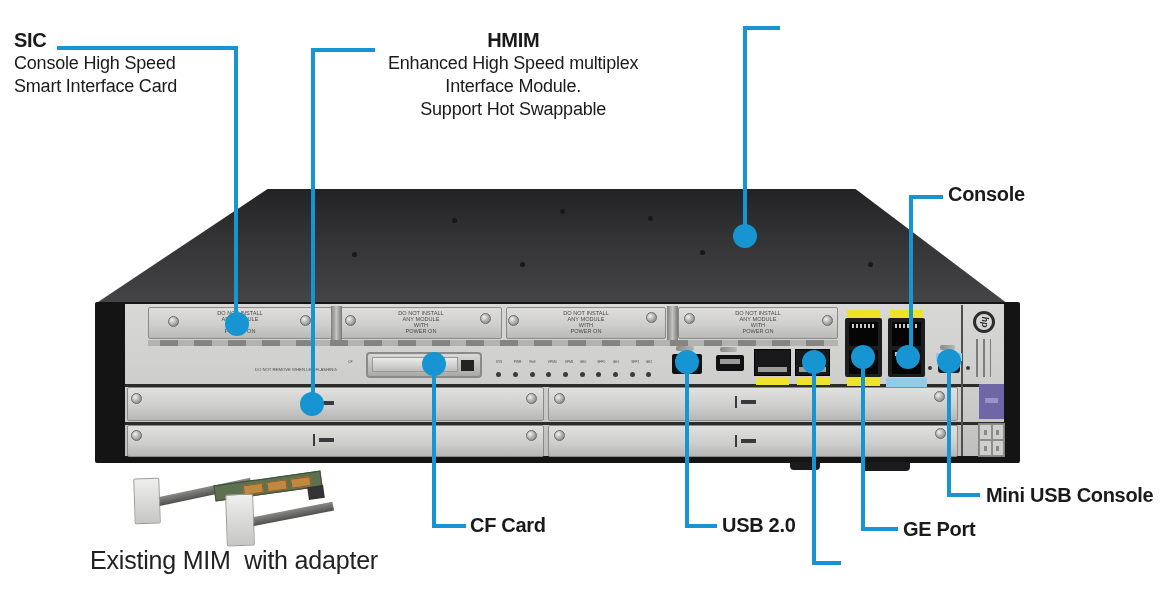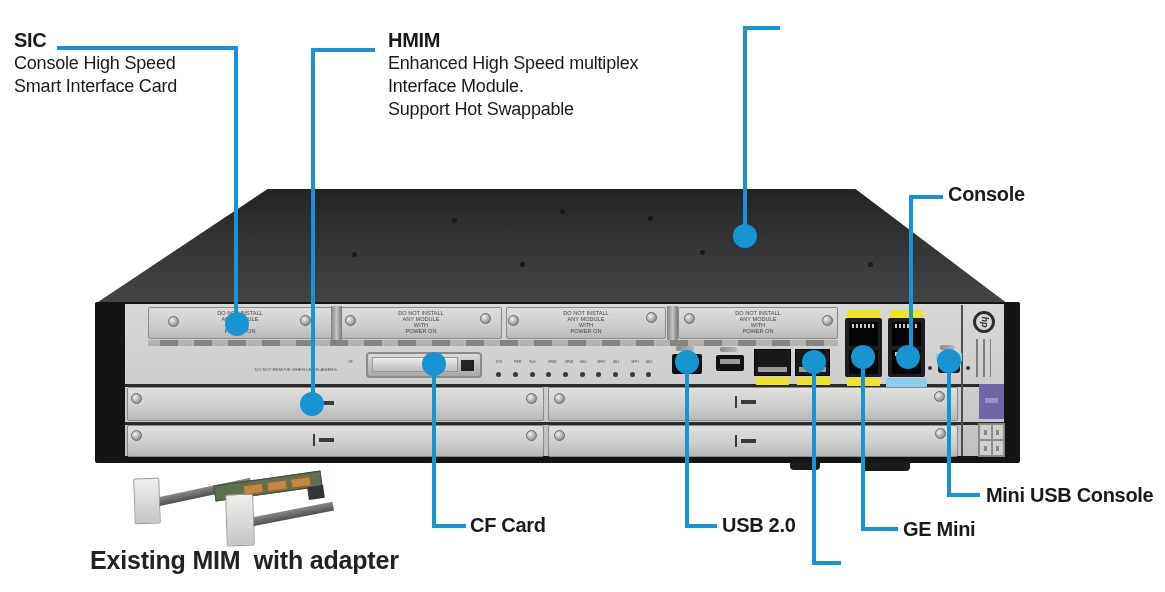--- a/index.html
+++ b/index.html
@@ -5,21 +5,21 @@
   html,body{margin:0;padding:0;background:#ffffff;}
   #stage{position:relative;width:1165px;height:592px;background:#ffffff;overflow:hidden;
          font-family:"Liberation Sans",sans-serif;color:#1a1a1a;}
   #stage *{box-sizing:border-box;}
 
   
   .label-block{position:absolute;z-index:7;}
   .lb-title{font-size:20px;font-weight:700;letter-spacing:-0.3px;line-height:24px;}
   .lb-desc{font-size:18px;line-height:23px;letter-spacing:-0.2px;white-space:pre-line;}
   .port-label{position:absolute;z-index:7;font-size:20px;font-weight:700;letter-spacing:-0.3px;}
-  .mim-caption{position:absolute;z-index:7;font-size:25px;font-weight:700;letter-spacing:-0.2px;white-space:pre;color:#222;}
+  .mim-caption{position:absolute;z-index:7;font-size:25px;font-weight:400;letter-spacing:-0.2px;white-space:pre;color:#222;}
 
   
   .cl{position:absolute;background:#1795d3;z-index:5;}
   .cd{position:absolute;width:24px;height:24px;border-radius:50%;background:#1795d3;z-index:6;}
 
   
   .lid{position:absolute;left:95px;top:189px;width:913px;height:115px;z-index:1;
        clip-path:polygon(0 100%,18.9% 0,83.3% 0,100% 100%);
        background:linear-gradient(180deg,#232325 0%,#343436 45%,#454547 100%);}
   .lid-screw{position:absolute;width:5px;height:5px;border-radius:50%;background:#18181a;z-index:2;}
@@ -322,28 +322,28 @@
   <div class="cl" style="left:432px;top:364px;width:4px;height:164px;"></div>
   <div class="cl" style="left:432px;top:524px;width:34px;height:4px;"></div>
   <div class="cd" style="left:422px;top:352px;"></div>
 
   <div class="label-block" style="left:14px;top:28px;">
     <div class="lb-title">SIC</div>
     <div class="lb-desc">Console High Speed
 Smart Interface Card</div>
   </div>
 
-  <div class="label-block" style="left:388px;top:28px;">
+  <div class="label-block" style="left:388px;top:28px;text-align:center;">
     <div class="lb-title">HMIM</div>
     <div class="lb-desc">Enhanced High Speed multiplex
 Interface Module.
 Support Hot Swappable</div>
   </div>
 
 
   <div class="port-label" style="left:948px;top:183px;">Console</div>
   <div class="port-label" style="left:986px;top:484px;">Mini USB Console</div>
-  <div class="port-label" style="left:903px;top:518px;">GE Mini</div>
+  <div class="port-label" style="left:903px;top:518px;">GE Port</div>
   <div class="port-label" style="left:722px;top:514px;">USB 2.0</div>
   <div class="port-label" style="left:470px;top:514px;">CF Card</div>
   <div class="mim-caption" style="left:90px;top:546px;">Existing MIM  with adapter</div>
 
 </div>
 
 </body></html>

